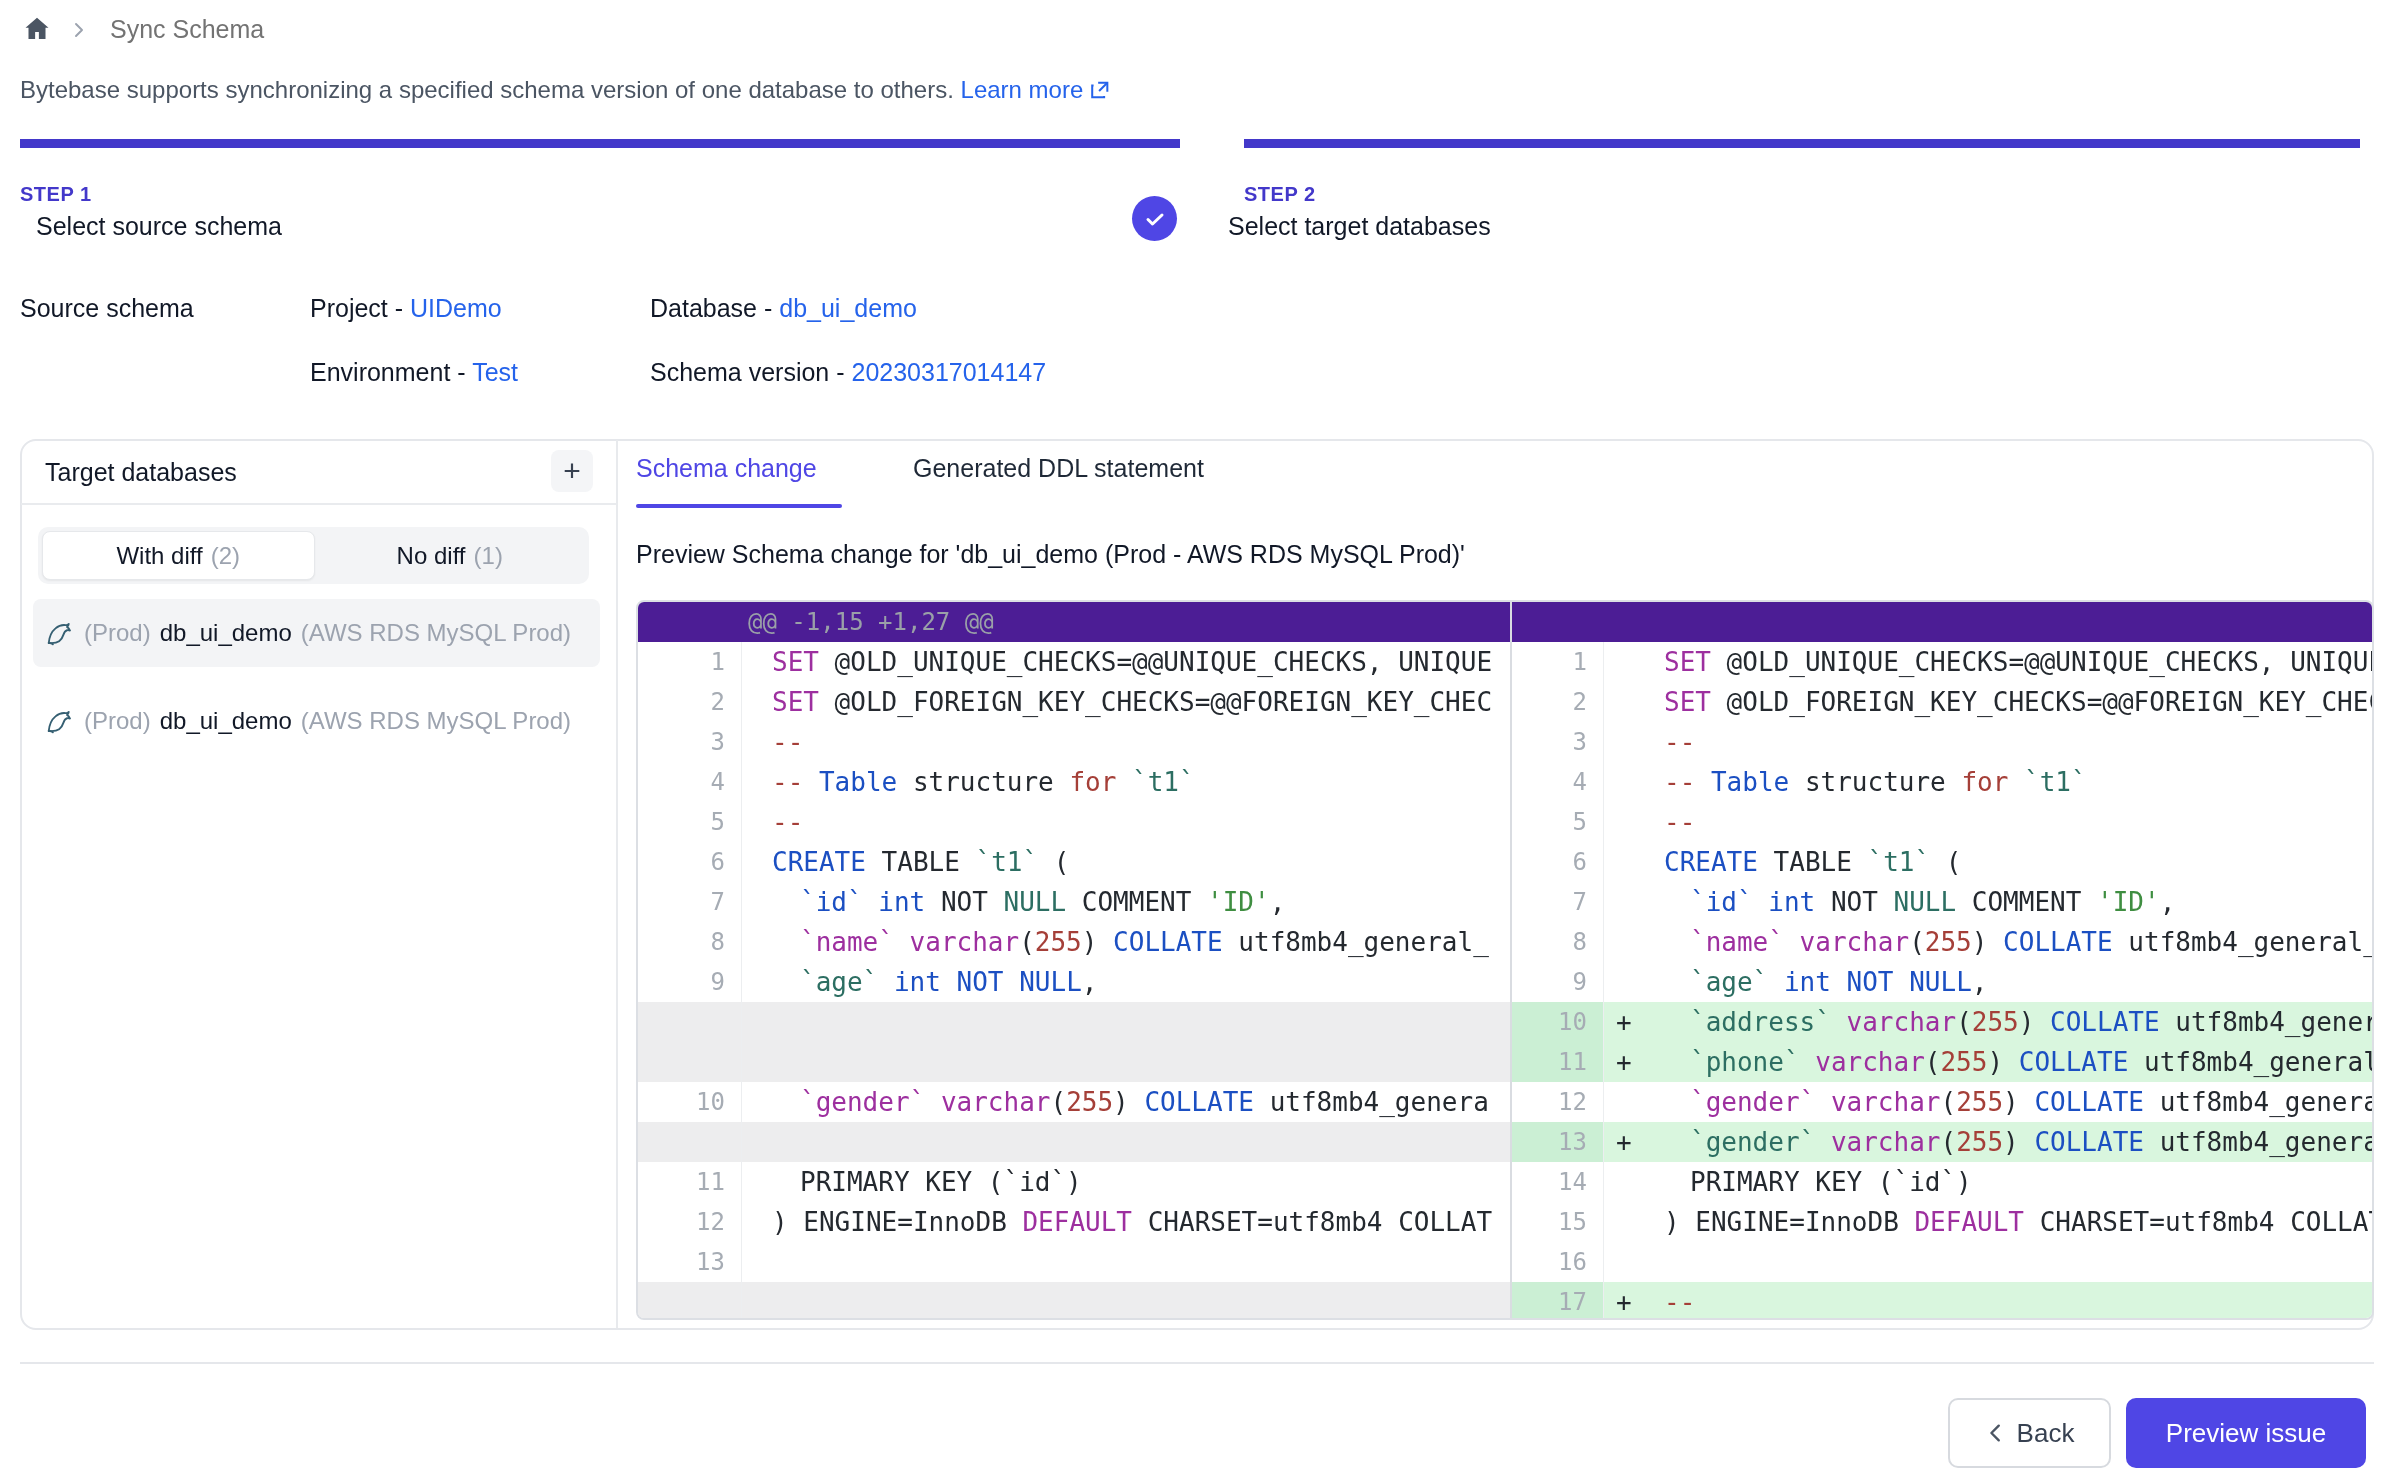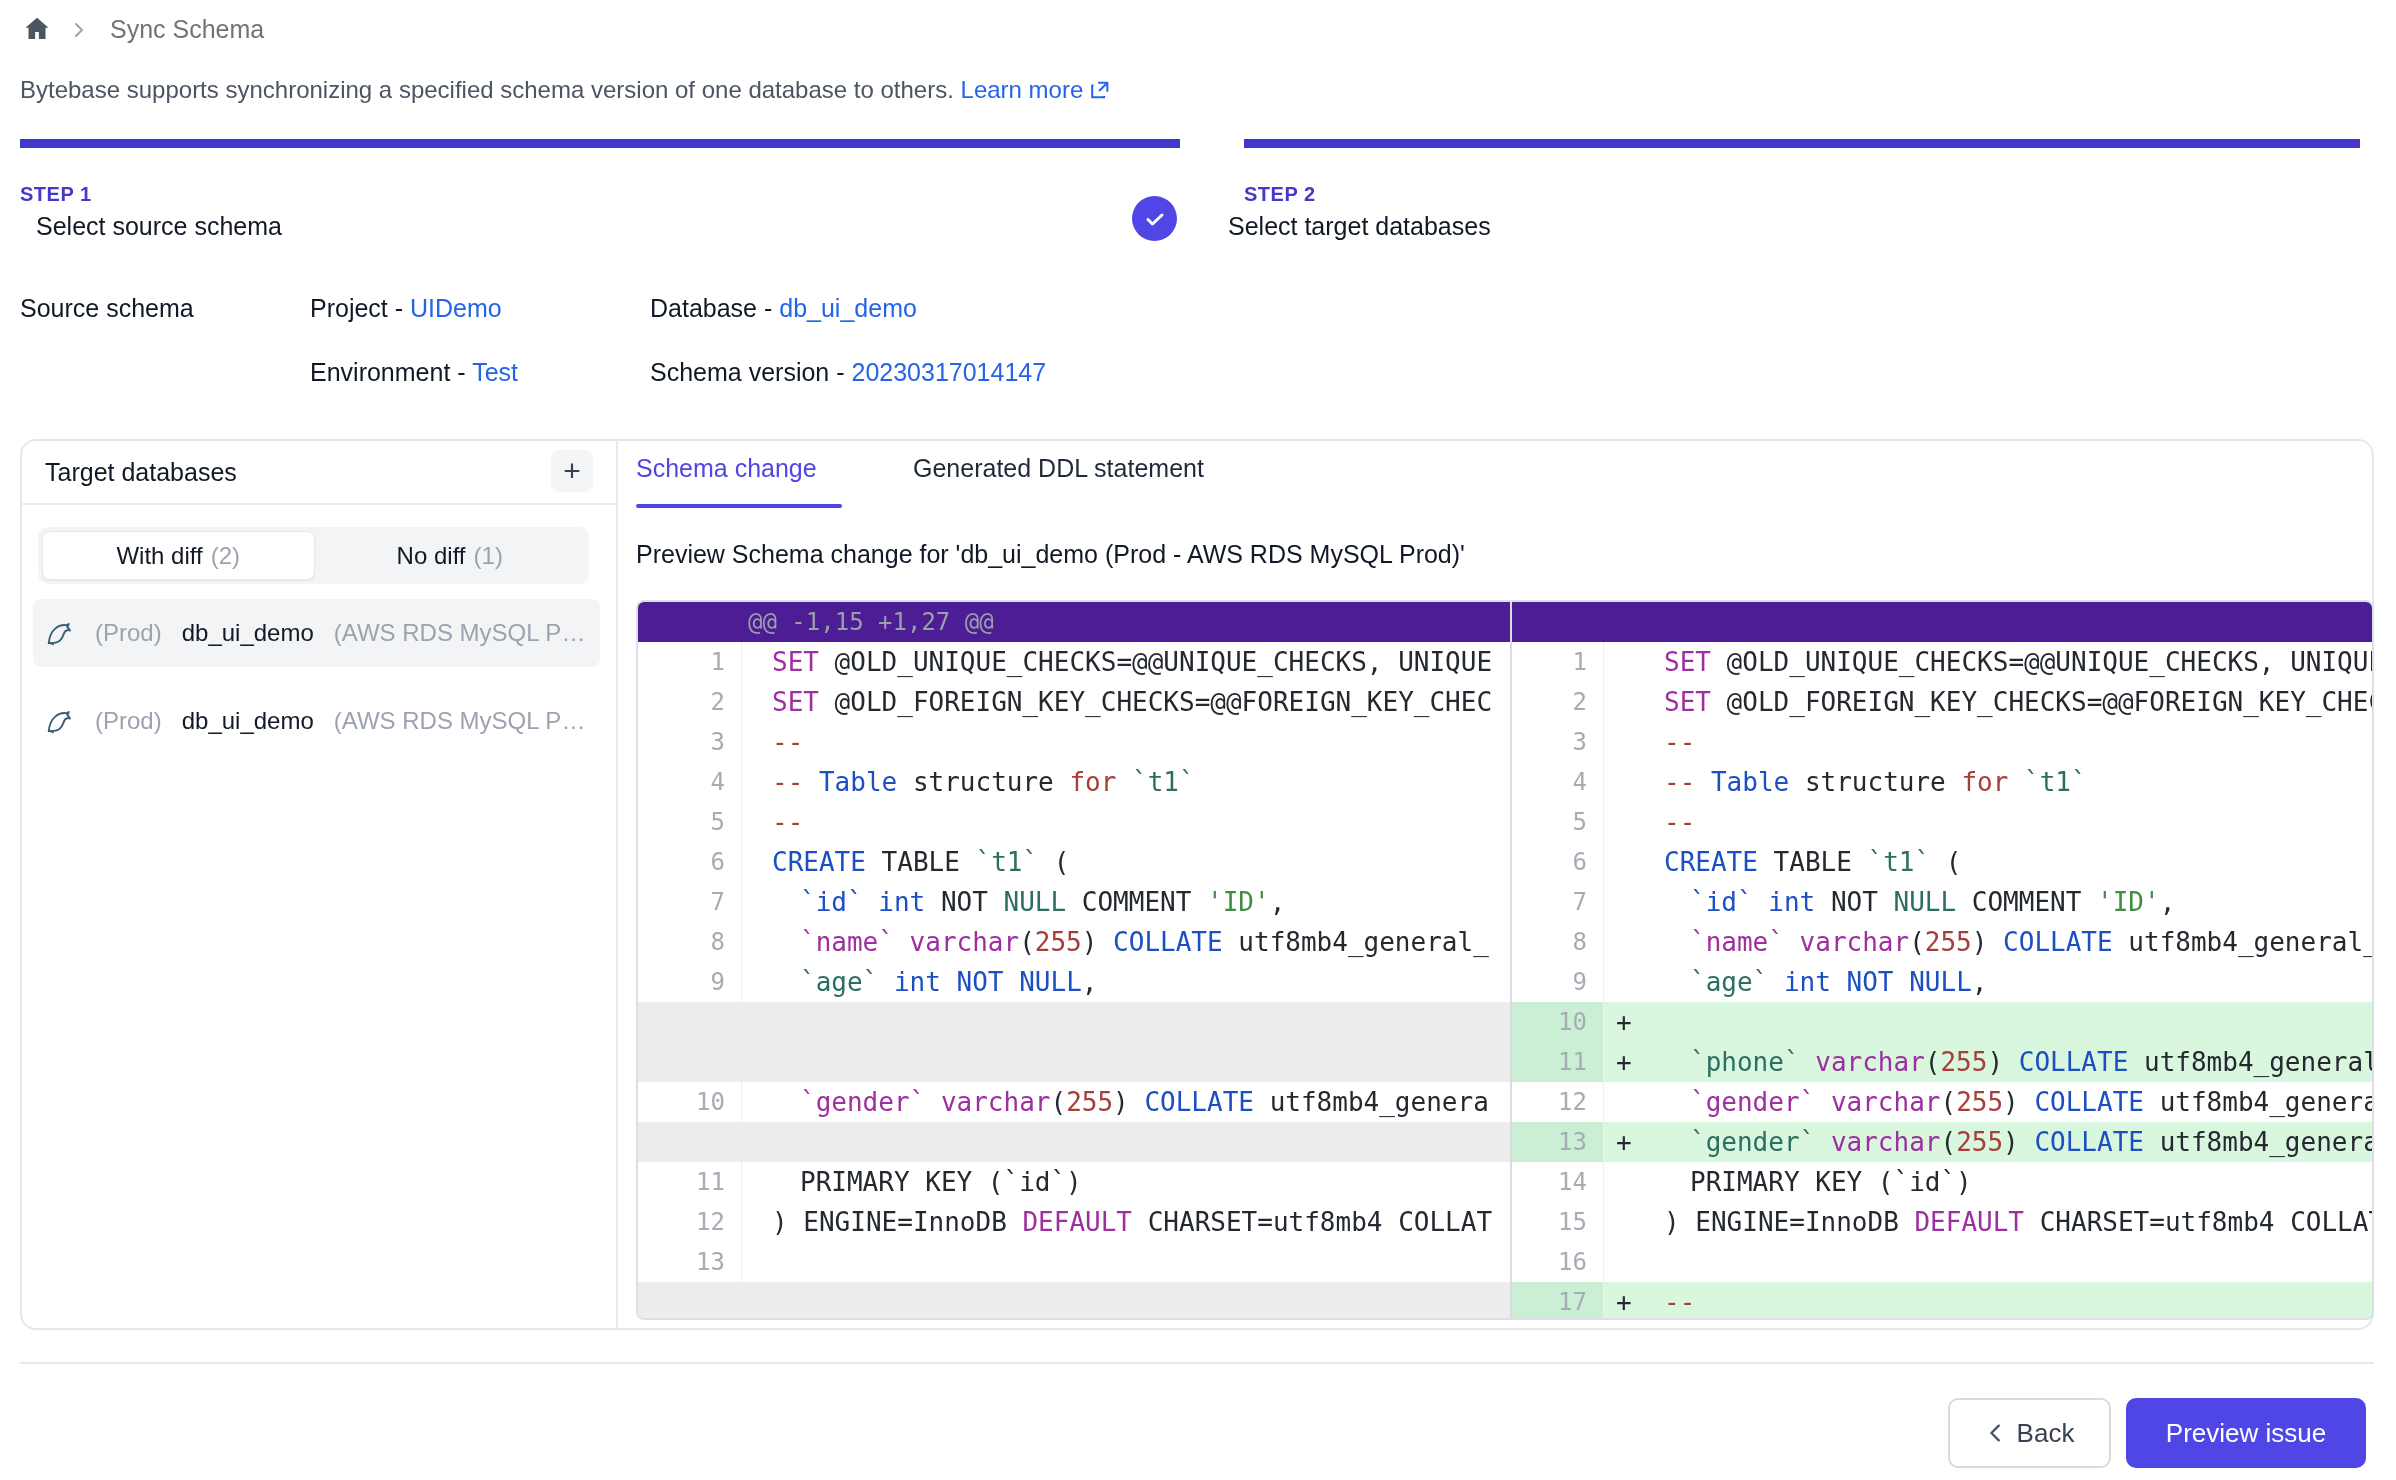--- a/index.html
+++ b/index.html
@@ -37,21 +37,21 @@
   
   .tgt-title { position:absolute; left:45px; top:458px; font-size:25px; font-weight:500; color:#111827; }
   .add-btn { position:absolute; left:551px; top:450px; width:42px; height:42px; background:#f4f5f7; border-radius:8px; display:flex; align-items:center; justify-content:center; font-size:30px; color:#374151; cursor:pointer; line-height:1; }
   .tgt-hdr-line { position:absolute; left:21px; top:503px; width:595px; height:2px; background:#e9ebee; }
 
   .seg { position:absolute; left:38px; top:527px; width:551px; height:57px; background:#f3f4f6; border-radius:10px; display:flex; padding:4px; }
   .seg-item { flex:1; display:flex; align-items:center; justify-content:center; gap:8px; font-size:24px; color:#111827; cursor:pointer; border-radius:8px; }
   .seg-item .cnt { color:#9ca3af; }
   .seg-item.active { background:#fff; border:1px solid #e6e8eb; box-shadow:0 1px 2px rgba(0,0,0,.06); font-weight:500; }
 
-  .db-row { position:absolute; left:33px; width:567px; height:68px; border-radius:8px; display:flex; align-items:center; padding:0 12px; gap:20px; font-size:24px; cursor:pointer; }
+  .db-row { position:absolute; left:33px; width:567px; height:68px; border-radius:8px; display:flex; align-items:center; padding:0 12px; gap:9px; font-size:24px; cursor:pointer; }
   .db-row.sel { background:#f3f4f6; }
   .db-row .env, .db-row .inst { color:#9ca3af; }
   .db-row .name { color:#111827; font-weight:500; white-space:nowrap; }
   .db-row .inst { white-space:nowrap; overflow:hidden; text-overflow:ellipsis; min-width:0; flex:1; }
   .db-ico { width:30px; height:30px; flex:0 0 30px; }
 
   
   .rtab { position:absolute; top:454px; font-size:25px; cursor:pointer; }
   .rtab.t1 { left:636px; color:#4f46e5; font-weight:500; }
   .rtab.t2 { left:913px; color:#1f2937; }
@@ -310,20 +310,21 @@
           <div class="code ind"><span class="tk tk-p">`name`</span><span class="tk tk-p"> varchar</span><span class="tk tk-k">(</span><span class="tk tk-r">255</span><span class="tk tk-k">)</span><span class="tk tk-b"> COLLATE</span><span class="tk tk-k"> utf8mb4_general_</span></div>
         </div>
         <div class="drow ">
           <div class="num">9</div>
           <div class="sign"></div>
           <div class="code ind"><span class="tk tk-t">`age`</span><span class="tk tk-b"> int</span><span class="tk tk-b"> NOT NULL</span><span class="tk tk-k">,</span></div>
         </div>
         <div class="drow add">
           <div class="num">10</div>
           <div class="sign">+</div>
+          <div class="code ind"><span class="tk tk-t">`address`</span><span class="tk tk-p"> varchar</span><span class="tk tk-k">(</span><span class="tk tk-r">255</span><span class="tk tk-k">)</span><span class="tk tk-b"> COLLATE</span><span class="tk tk-k"> utf8mb4_gener</span></div>
         </div>
         <div class="drow add">
           <div class="num">11</div>
           <div class="sign">+</div>
           <div class="code ind"><span class="tk tk-t">`phone`</span><span class="tk tk-p"> varchar</span><span class="tk tk-k">(</span><span class="tk tk-r">255</span><span class="tk tk-k">)</span><span class="tk tk-b"> COLLATE</span><span class="tk tk-k"> utf8mb4_general</span></div>
         </div>
         <div class="drow ">
           <div class="num">12</div>
           <div class="sign"></div>
           <div class="code ind"><span class="tk tk-p">`gender`</span><span class="tk tk-p"> varchar</span><span class="tk tk-k">(</span><span class="tk tk-r">255</span><span class="tk tk-k">)</span><span class="tk tk-b"> COLLATE</span><span class="tk tk-k"> utf8mb4_genera</span></div>

